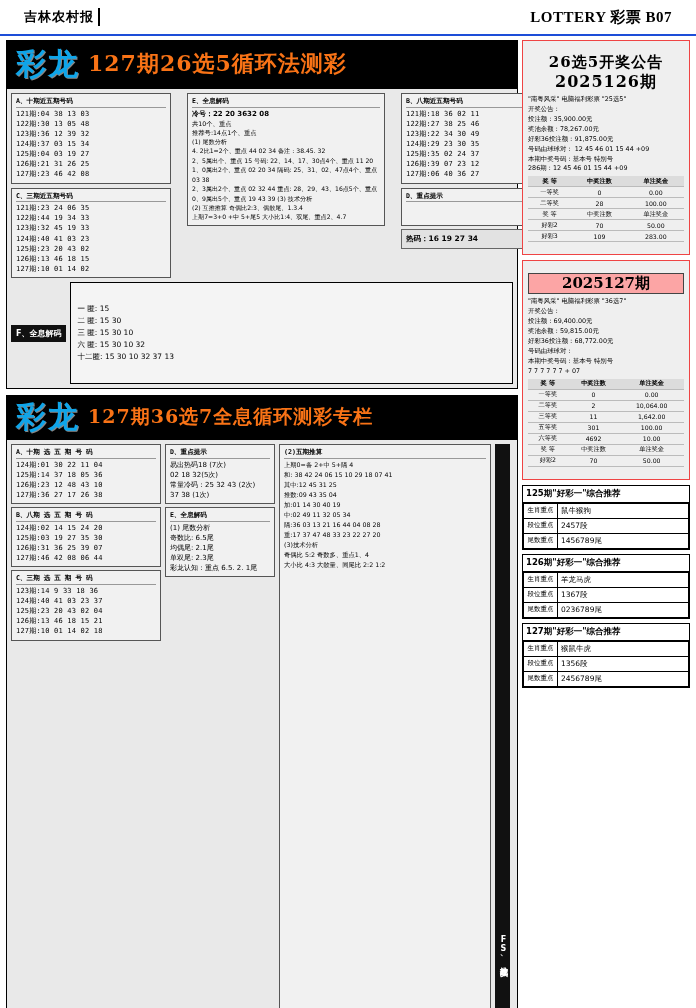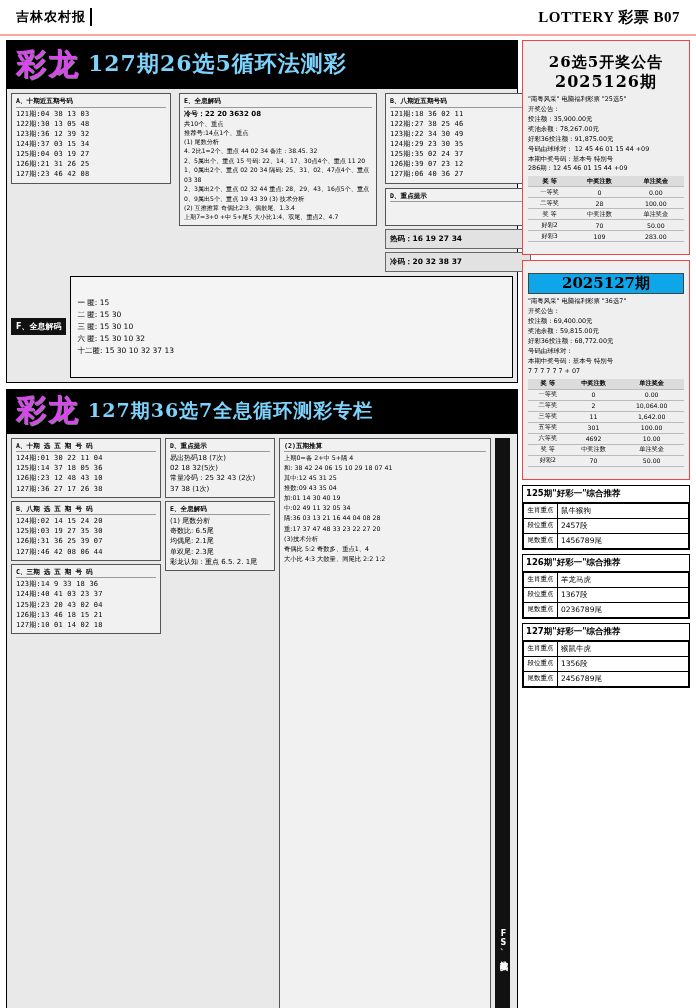--- a/index.html
+++ b/index.html
@@ -17,25 +17,25 @@
   .page {
     position: relative;
     width: 696px;
     height: 1008px;
     padding: 0;
   }
   
   .masthead {
     position: absolute;
     left: 0; top: 0; width: 696px; height: 36px;
-    border-bottom: 2px solid #fca5a5;
+    border-bottom: 2px solid #1d4ed8;
     display: flex;
     align-items: center;
     justify-content: space-between;
-    padding: 0 16px;
+    padding: 0 24px;
   }
   .mast-left {
     font-family: "DejaVu Serif", serif;
     font-size: 13px;
     font-weight: bold;
     letter-spacing: 1px;
     border-right: 2px solid #000;
     padding-right: 4px;
   }
   .mast-right {
@@ -59,45 +59,45 @@
   
   .banner {
     position: relative;
     background: #000;
     height: 48px;
     display: flex;
     align-items: center;
     overflow: hidden;
   }
   .banner-logo {
-    color: #d946ef;
+    color: #0ea5e9;
     font-family: "DejaVu Serif", serif;
     font-size: 30px;
     font-weight: bold;
     padding: 0 8px 0 10px;
     letter-spacing: 2px;
     text-shadow: 1px 1px 0 #888;
   }
   .banner-title {
-    color: #7dd3fc;
+    color: #f97316;
     font-family: "DejaVu Serif", serif;
     font-size: 22px;
     font-weight: bold;
     letter-spacing: 1px;
   }
   .banner-title.small { font-size: 19px; }
 
   .panel-wrap {
     border: 1px solid #000;
     background: #e9e9e9;
     padding: 4px;
   }
   .grid3 {
     display: flex;
-    gap: 8px;
+    gap: 16px;
   }
   .box {
     border: 1px solid #555;
     background: #f1f1f1;
     padding: 3px 4px;
     line-height: 1.45;
   }
   .row-num {
     font-family: "DejaVu Sans Mono", monospace;
     font-size: 7px;
@@ -151,21 +151,21 @@
     font-size: 15px;
     font-weight: bold;
     text-align: center;
     letter-spacing: 1px;
   }
   .rtitle2 {
     font-family: "DejaVu Serif", serif;
     font-size: 15px;
     font-weight: bold;
     text-align: center;
-    background: #0ea5e9;
+    background: #fca5a5;
     border: 1px solid #444;
     margin-bottom: 3px;
   }
   .rline {
     font-size: 6.4px;
     line-height: 1.55;
   }
   .prize-tbl {
     width: 100%;
     border-collapse: collapse;
@@ -236,20 +236,30 @@
         <div style="width:162px">
           <div class="box colA">
             <div class="hdr-line">A、十期近五期号码</div>
             <div class="row-num">121期:04 38 13 03</div>
             <div class="row-num">122期:30 13 05 48</div>
             <div class="row-num">123期:36 12 39 32</div>
             <div class="row-num">124期:37 03 15 34</div>
             <div class="row-num">125期:04 03 19 27</div>
             <div class="row-num">126期:21 31 26 25</div>
             <div class="row-num">127期:23 46 42 08</div>
+          </div>
+          <div class="box colA" style="margin-top:4px">
+            <div class="hdr-line">C、三期近五期号码</div>
+            <div class="row-num">121期:23 24 06 35</div>
+            <div class="row-num">122期:44 19 34 33</div>
+            <div class="row-num">123期:32 45 19 33</div>
+            <div class="row-num">124期:40 41 03 23</div>
+            <div class="row-num">125期:23 20 43 02</div>
+            <div class="row-num">126期:13 46 18 15</div>
+            <div class="row-num">127期:10 01 14 02</div>
           </div>
         </div>
 
         <div style="width:198px">
           <div class="box colE" style="width:198px">
             <div class="hdr-line">E、全息解码</div>
             <div style="font-size:7px;font-weight:bold">冷号：22  20  3632  08</div>
             <div style="font-size:6.3px">共10个、重点</div>
             <div style="font-size:6.3px">推荐号:14点1个、重点</div>
             <div style="font-size:6.1px;line-height:1.55">
@@ -273,21 +283,20 @@
             <div class="row-num">123期:22 34 30 49</div>
             <div class="row-num">124期:29 23 30 35</div>
             <div class="row-num">125期:35 02 24 37</div>
             <div class="row-num">126期:39 07 23 12</div>
             <div class="row-num">127期:06 40 36 27</div>
           </div>
           <div class="box colB" style="width:146px;margin-top:4px;height:38px">
             <div class="hdr-line">D、重点提示</div>
           </div>
           <div class="hot-cold" style="width:146px">热码：16  19  27  34</div>
-          <div class="hot-cold" style="width:146px">冷码：20  32  38  37</div>
         </div>
       </div>
 
       <div style="display:flex;gap:4px;margin-top:4px">
         <div class="f-black" style="align-self:center">F、全息解码</div>
         <div class="bordered-list" style="flex:1">
           <div>一  匿: 15</div>
           <div>二  匿: 15 30</div>
           <div>三  匿: 15 30 10</div>
           <div>六  匿: 15 30 10 32</div>

